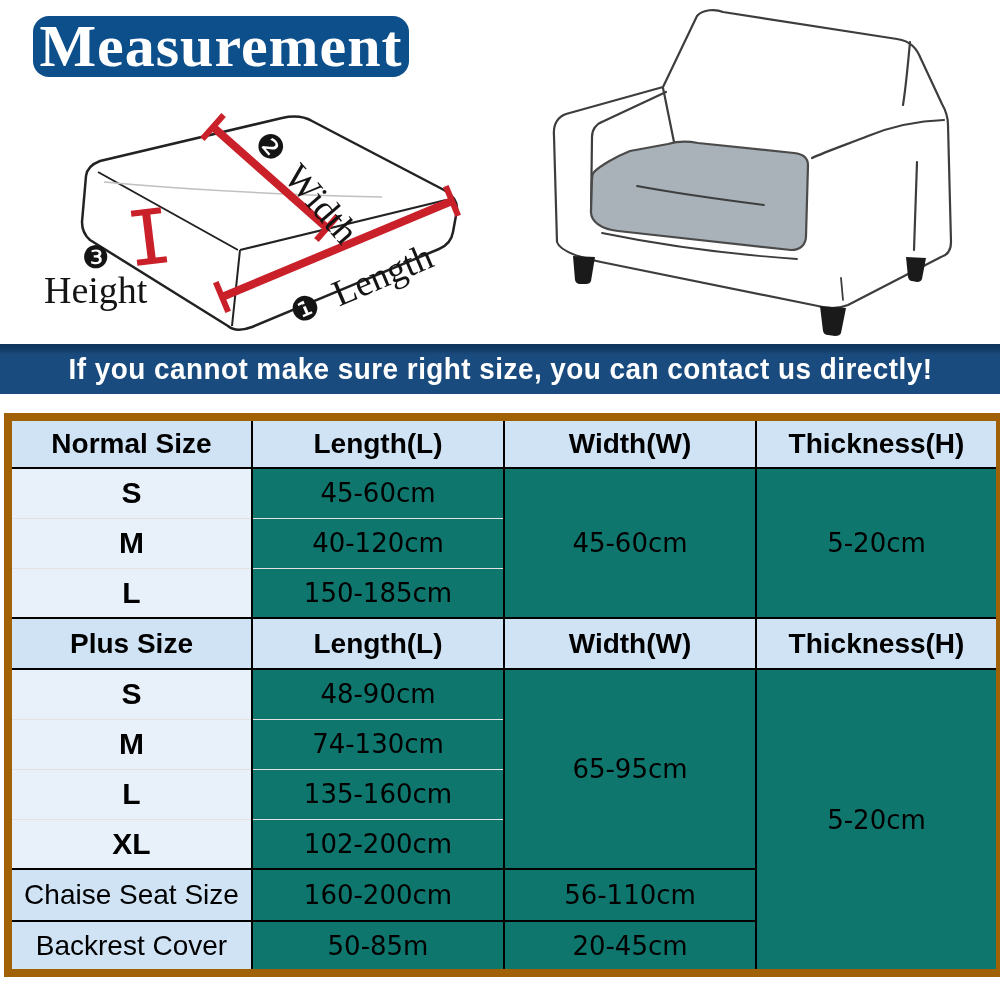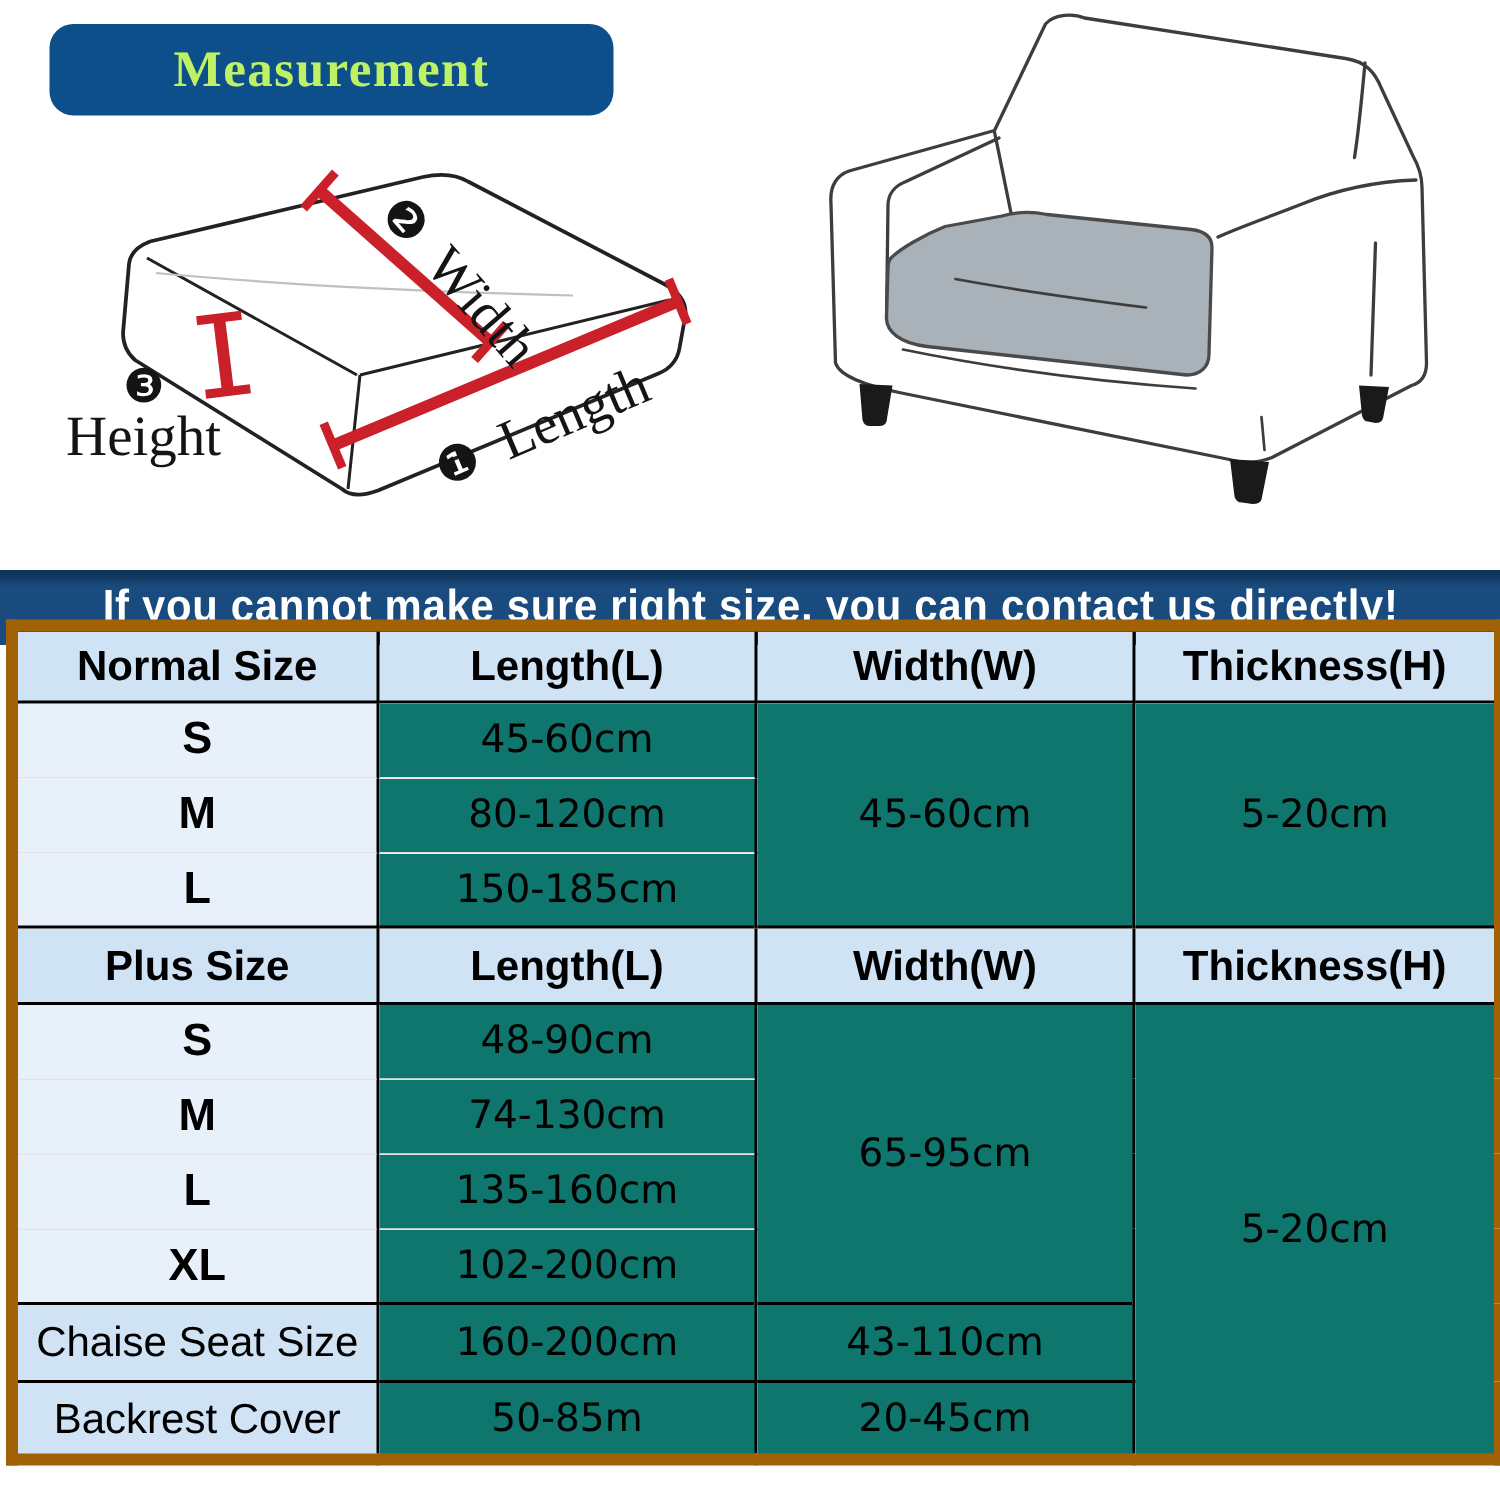--- a/index.html
+++ b/index.html
@@ -13,30 +13,30 @@
   }
 
   
   .badge {
     position: absolute; left: 33px; top: 16px;
     width: 376px; height: 61px;
     background: #0d4f8b; border-radius: 16px;
     display: flex; align-items: center; justify-content: center;
   }
   .badge span {
-    color: #bef264; font-family: "Liberation Serif", serif;
-    font-weight: bold; font-size: 34px; letter-spacing: 1px;
+    color: #ffffff; font-family: "Liberation Serif", serif;
+    font-weight: bold; font-size: 60px; letter-spacing: 1px;
   }
 
   
   .art { position: absolute; left: 0; top: 0; width: 1000px; height: 363px; }
 
   
   .banner {
-    position: absolute; left: 0; top: 380px; width: 1000px; height: 50px;
+    position: absolute; left: 0; top: 344px; width: 1000px; height: 50px;
     background: linear-gradient(180deg, #0e355c 0%, #0e355c 6%, #1a4b7e 22%, #1a4b7e 100%);
     display: flex; align-items: center; justify-content: center; overflow: hidden;
   }
   .banner span {
     color: #fff; font-weight: bold; font-size: 30px;
     white-space: nowrap; transform: scaleX(0.93); letter-spacing: 0.5px;
   }
 
   
   .size-table {
@@ -132,21 +132,21 @@
       <td class="c-hdr">Thickness(H)</td>
     </tr>
     <tr class="r-body pre">
       <td class="c-size">S</td>
       <td class="c-val">45-60cm</td>
       <td class="c-val" rowspan="3">45-60cm</td>
       <td class="c-val" rowspan="3">5-20cm</td>
     </tr>
     <tr class="r-body sub pre">
       <td class="c-size">M</td>
-      <td class="c-val">80-120cm</td>
+      <td class="c-val">40-120cm</td>
     </tr>
     <tr class="r-body sub">
       <td class="c-size">L</td>
       <td class="c-val">150-185cm</td>
     </tr>
 
     <tr class="r-hdr">
       <td class="c-hdr">Plus Size</td>
       <td class="c-hdr">Length(L)</td>
       <td class="c-hdr">Width(W)</td>
@@ -167,21 +167,21 @@
       <td class="c-val">135-160cm</td>
     </tr>
     <tr class="r-body sub">
       <td class="c-size">XL</td>
       <td class="c-val">102-200cm</td>
     </tr>
 
     <tr class="r-last">
       <td class="c-label">Chaise Seat Size</td>
       <td class="c-val">160-200cm</td>
-      <td class="c-val">43-110cm</td>
+      <td class="c-val">56-110cm</td>
     </tr>
     <tr class="r-last">
       <td class="c-label">Backrest Cover</td>
       <td class="c-val">50-85m</td>
       <td class="c-val">20-45cm</td>
     </tr>
   </tbody>
 </table>
 
 </body></html>

